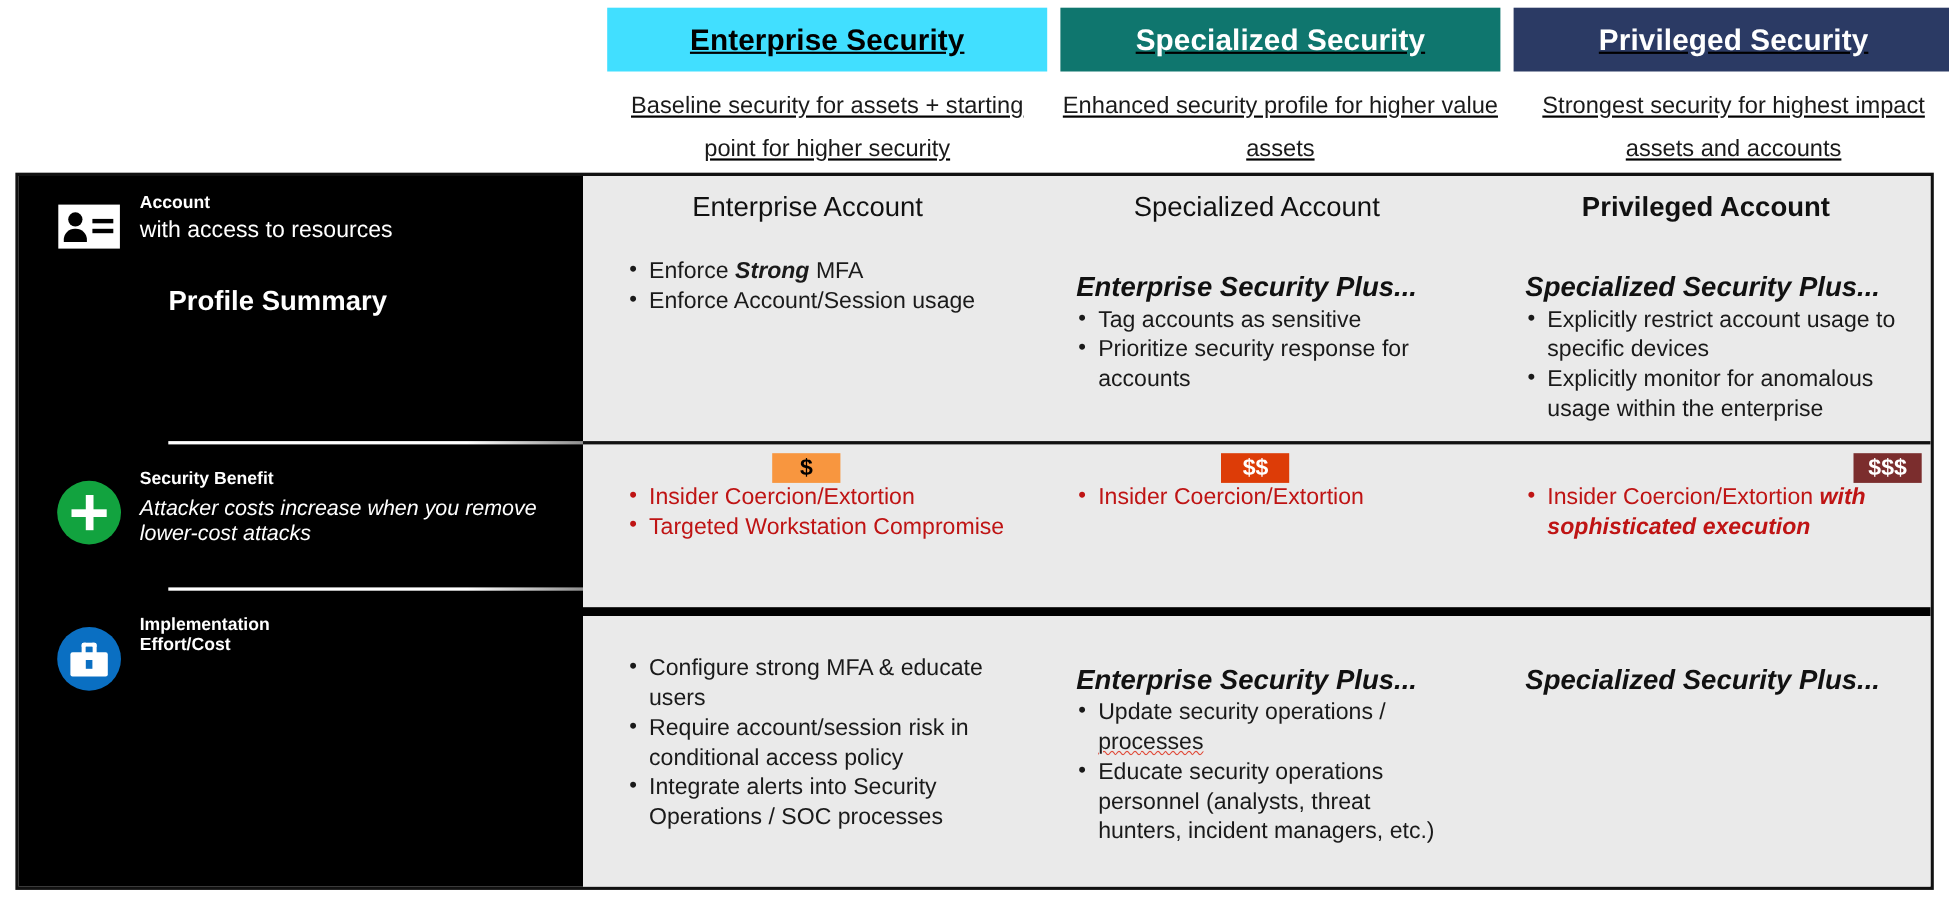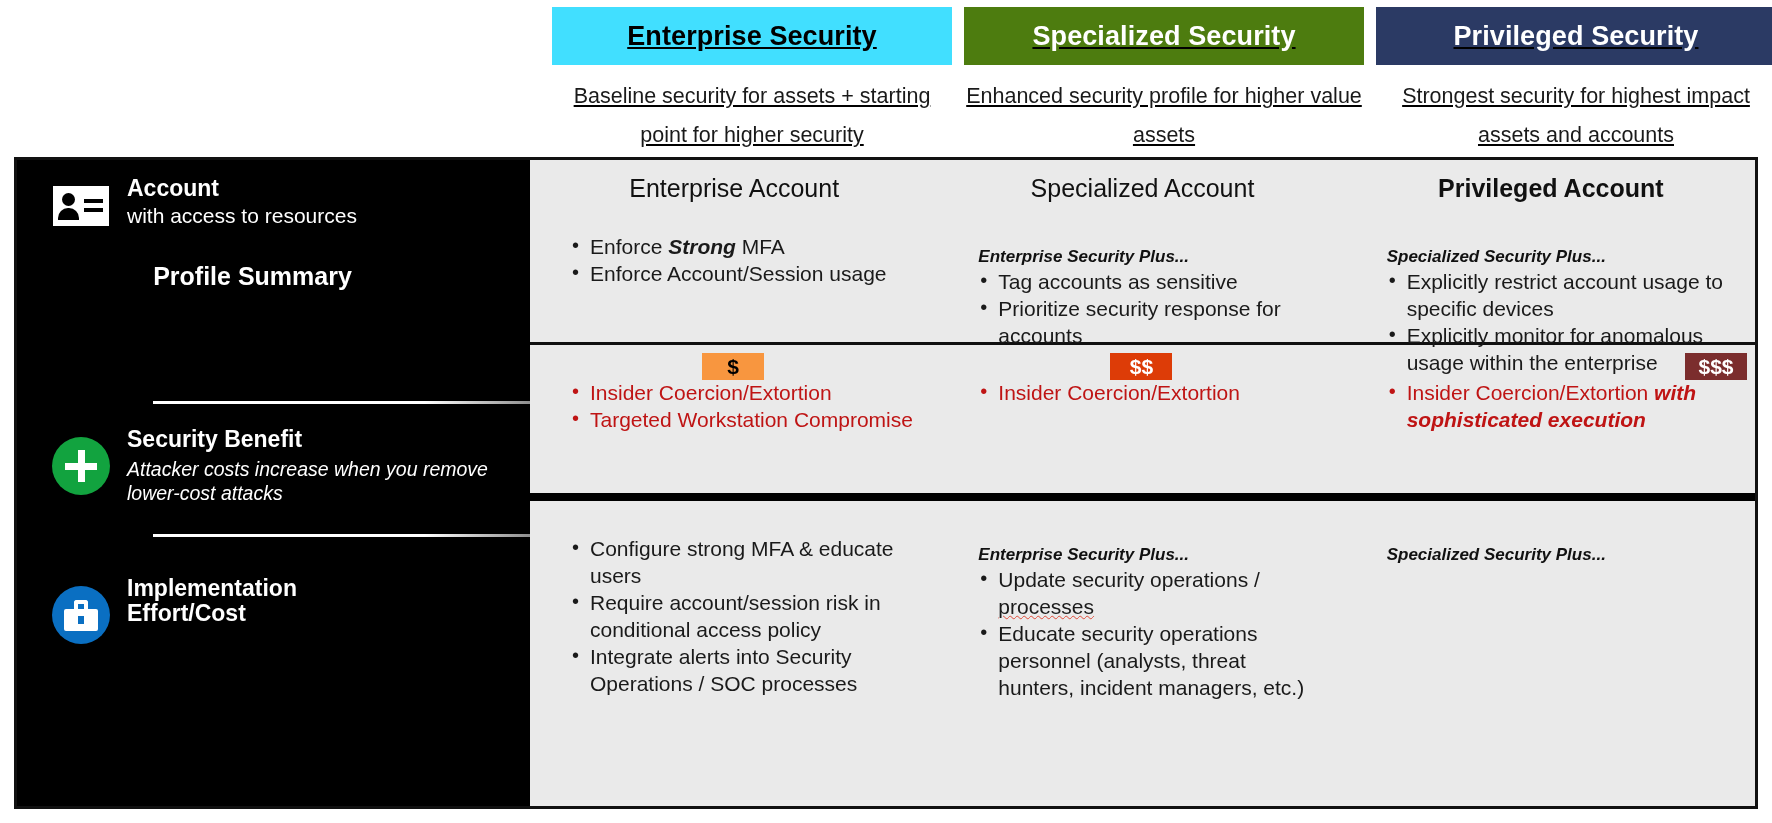--- a/index.html
+++ b/index.html
@@ -27,21 +27,21 @@
   .lrow.r1{height:241px;}
   .lrow.r2{height:133px;border-radius:15px;}
   .lrow.r3{height:254px;}
   .lrow.r2::before,.lrow.r3::before{content:"";position:absolute;left:136px;right:0;top:0;height:3px;
         background:linear-gradient(to right,#ffffff 0%,#ffffff 72%,#8e8e8e 100%);}
 
   .lrow-inner{display:flex;align-items:flex-start;}
   .icon-wrap{width:92px;flex:0 0 92px;display:flex;justify-content:center;padding-top:10px;}
   .ltext{flex:1 1 auto;padding-right:14px;}
 
-  .l-title{font-size:23px;font-weight:bold;line-height:1.1;}
+  .l-title{font-size:16px;font-weight:bold;line-height:1.1;}
   .l-sub{font-size:21px;line-height:1.2;margin-top:2px;}
   .l-sub.ital{font-style:italic;font-size:19.5px;line-height:1.22;margin-top:6px;}
   .profile-summary{font-size:25px;font-weight:bold;text-align:center;margin-top:34px;padding-right:60px;}
 
   
   .ic-account{width:56px;height:40px;background:#fff;position:relative;}
   .ic-account .head{position:absolute;left:9px;top:7px;width:13px;height:13px;border-radius:50%;background:#000;}
   .ic-account .body{position:absolute;left:5px;top:22px;width:21px;height:12px;border-radius:10px 10px 0 0;background:#000;}
   .ic-account .l1{position:absolute;left:31px;top:13px;width:19px;height:4px;background:#000;}
   .ic-account .l2{position:absolute;left:31px;top:22px;width:19px;height:4px;background:#000;}
@@ -50,31 +50,31 @@
   .ic-plus{background:#12a33f;}
   .ic-plus .h{position:absolute;left:13px;top:25.5px;width:32px;height:7px;background:#fff;}
   .ic-plus .v{position:absolute;left:25.5px;top:13px;width:7px;height:32px;background:#fff;}
   .ic-brief{background:#0a6fc2;}
   .ic-brief .case{position:absolute;left:12px;top:23px;width:34px;height:22px;background:#fff;border-radius:2px;}
   .ic-brief .handle{position:absolute;left:22px;top:14px;width:14px;height:10px;border:4px solid #fff;border-bottom:none;border-radius:3px 3px 0 0;box-sizing:border-box;}
   .ic-brief .notch{position:absolute;left:26px;top:30px;width:6px;height:8px;background:#0a6fc2;}
 
   
   .rrow{display:flex;box-sizing:border-box;}
-  .rrow.r1{height:182px;}
+  .rrow.r1{height:241px;}
   .rrow.r2{height:151px;border-top:3px solid #111;}
   .rrow.r3{height:254px;border-top:8px solid #000000;}
   .cell{flex:1 1 0;box-sizing:border-box;padding:0 14px;position:relative;}
 
   .cell-title{text-align:center;font-size:25px;line-height:1.15;padding-top:14px;color:#111;}
   .cell-title.bold{font-weight:bold;}
 
   .blk{margin-top:30px;padding-left:26px;padding-right:6px;}
   .blk.tight{margin-top:26px;}
-  .plus-head{font-size:17px;font-weight:bold;font-style:italic;color:#111;margin-bottom:1px;margin-top:44px;}
+  .plus-head{font-size:25px;font-weight:bold;font-style:italic;color:#111;margin-bottom:1px;margin-top:44px;}
   ul.bl{list-style:none;margin:0;padding:0;}
   ul.bl li{font-size:21px;line-height:27px;color:#1a1a1a;padding-left:20px;position:relative;margin-bottom:0;}
   ul.bl li::before{content:"\2022";position:absolute;left:2px;top:-1px;font-size:20px;}
   ul.bl li b{font-weight:bold;font-style:italic;}
   ul.bl.red li{color:#bf1414;}
   .sp-underline{text-decoration:underline;text-decoration-style:wavy;text-decoration-color:#e04b3a;text-decoration-thickness:1px;}
 
   
   .badge{position:absolute;top:8px;height:27px;min-width:62px;display:flex;align-items:center;justify-content:center;
          font-size:21px;font-weight:bold;box-sizing:border-box;padding:0 6px;}
@@ -91,21 +91,21 @@
 
   <div class="header-row">
     <div class="hdr-spacer"></div>
 
     <div class="hdr-col">
       <div class="hdr-chip" id="chip0" style="background: rgb(65, 223, 255); color: rgb(0, 0, 0);">Enterprise Security</div>
       <div class="hdr-sub">Baseline security for assets + starting point for higher security</div>
     </div>
 
     <div class="hdr-col">
-      <div class="hdr-chip" id="chip1" style="background: #4d7c0f; color: rgb(255, 255, 255);">Specialized Security</div>
+      <div class="hdr-chip" id="chip1" style="background: #0f766e; color: rgb(255, 255, 255);">Specialized Security</div>
       <div class="hdr-sub">Enhanced security profile for higher value assets</div>
     </div>
 
     <div class="hdr-col">
       <div class="hdr-chip" id="chip2" style="background: rgb(43, 58, 100); color: rgb(255, 255, 255);">Privileged Security</div>
       <div class="hdr-sub">Strongest security for highest impact assets and accounts</div>
     </div>
   </div>
 
   <div class="box">
@@ -139,21 +139,21 @@
             </span>
           </div>
           <div class="ltext">
             <div class="l-title">Security Benefit</div>
             <div class="l-sub ital">Attacker costs increase when you remove lower-cost attacks</div>
           </div>
         </div>
       </div>
 
       <div class="lrow r3">
-        <div class="lrow-inner" style="padding-top:42px;">
+        <div class="lrow-inner" style="padding-top:26px;">
           <div class="icon-wrap">
             <span class="ic-circle ic-brief">
               <span class="handle"></span>
                 <span class="case"></span>
                 <span class="notch"></span>
             </span>
           </div>
           <div class="ltext">
             <div class="l-title">Implementation</div>
             <div class="l-title">Effort/Cost</div>

